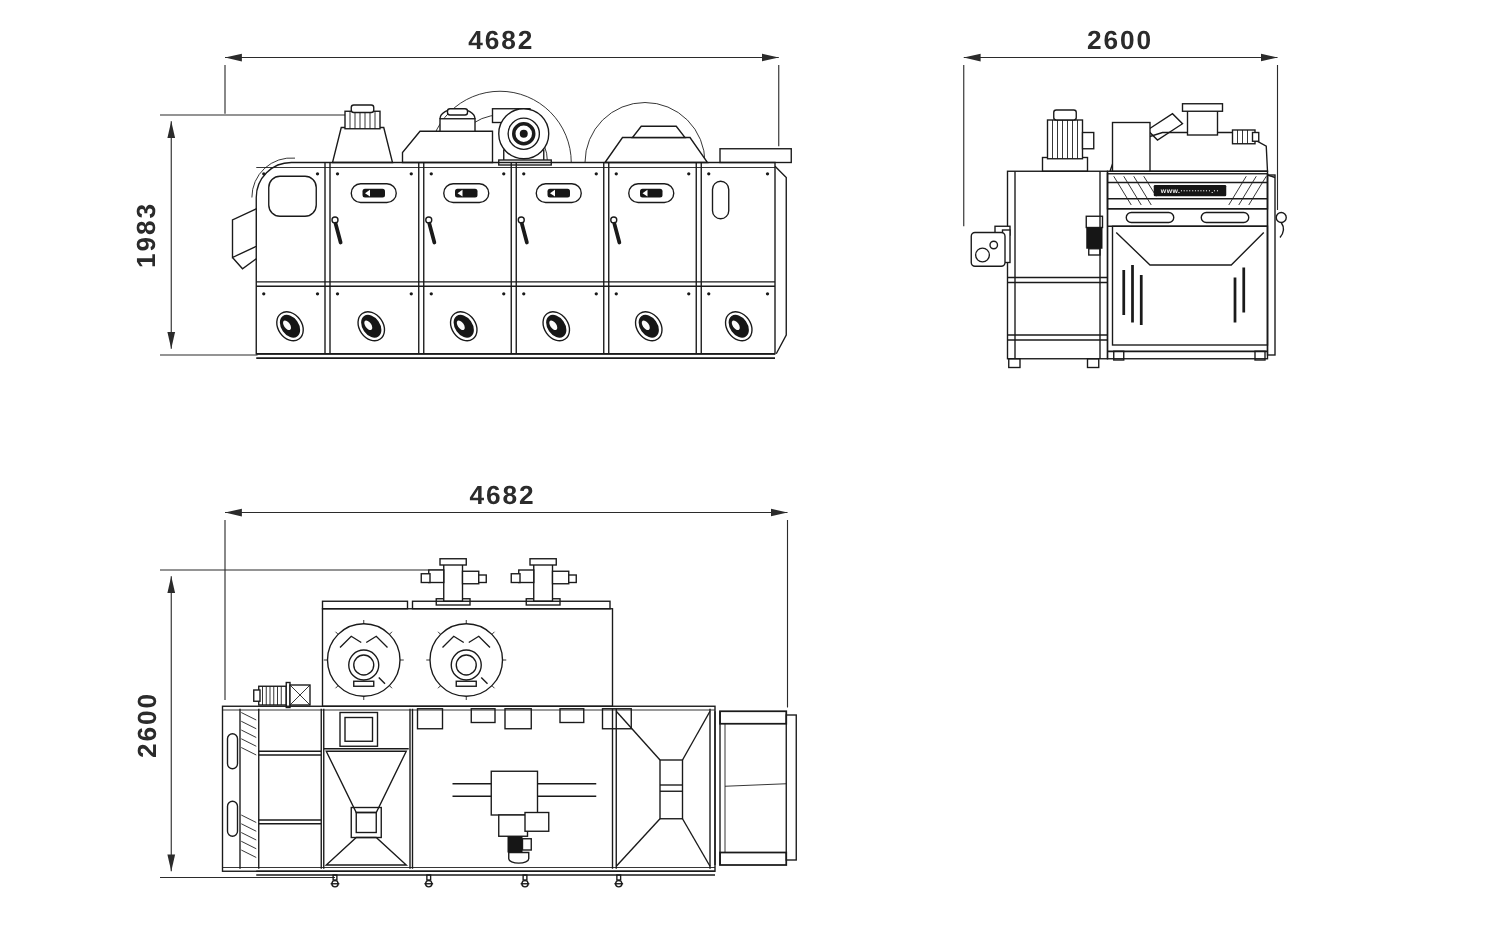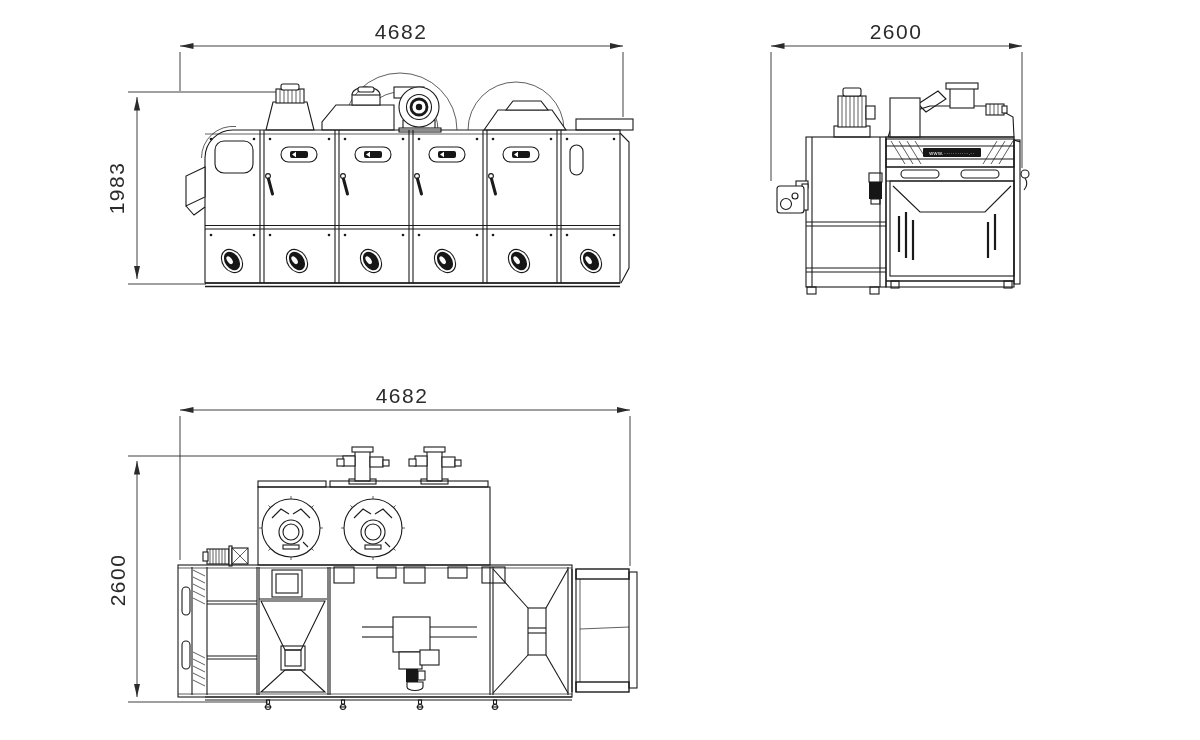--- a/index.html
+++ b/index.html
@@ -1,17 +1,17 @@
 <!DOCTYPE html>
 <html><head>
 <meta charset="utf-8">
 <style>
   html,body{margin:0;padding:0;background:#ffffff;}
   .sheet{width:1200px;height:740px;position:relative;background:#ffffff;overflow:hidden;
-         font-family:"Liberation Sans",sans-serif;}
+         font-family:"Liberation Sans",sans-serif;font-weight:bold;}
   svg{display:block;}
   .ln{stroke:#1a1a1a;fill:none;stroke-width:1.1;stroke-linejoin:miter;}
   .thin{stroke:#1a1a1a;fill:none;stroke-width:0.7;}
   .med{stroke:#1a1a1a;fill:none;stroke-width:1.4;}
   .fw{fill:#ffffff;stroke:#1a1a1a;stroke-width:1.1;}
   .dk{fill:#161616;stroke:none;}
   .dimln{stroke:#2b2b2b;fill:none;stroke-width:0.9;}
   .dimtxt{font-family:"Liberation Sans",sans-serif;font-size:21px;fill:#2b2b2b;letter-spacing:1.5px;}
   .urltxt{font-family:"Liberation Sans",sans-serif;font-size:5.5px;fill:#f4f4f4;letter-spacing:0.4px;}
 </style>

